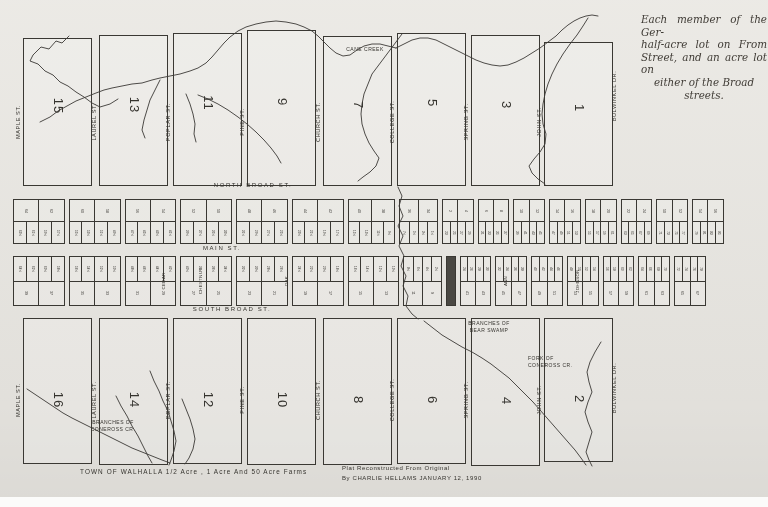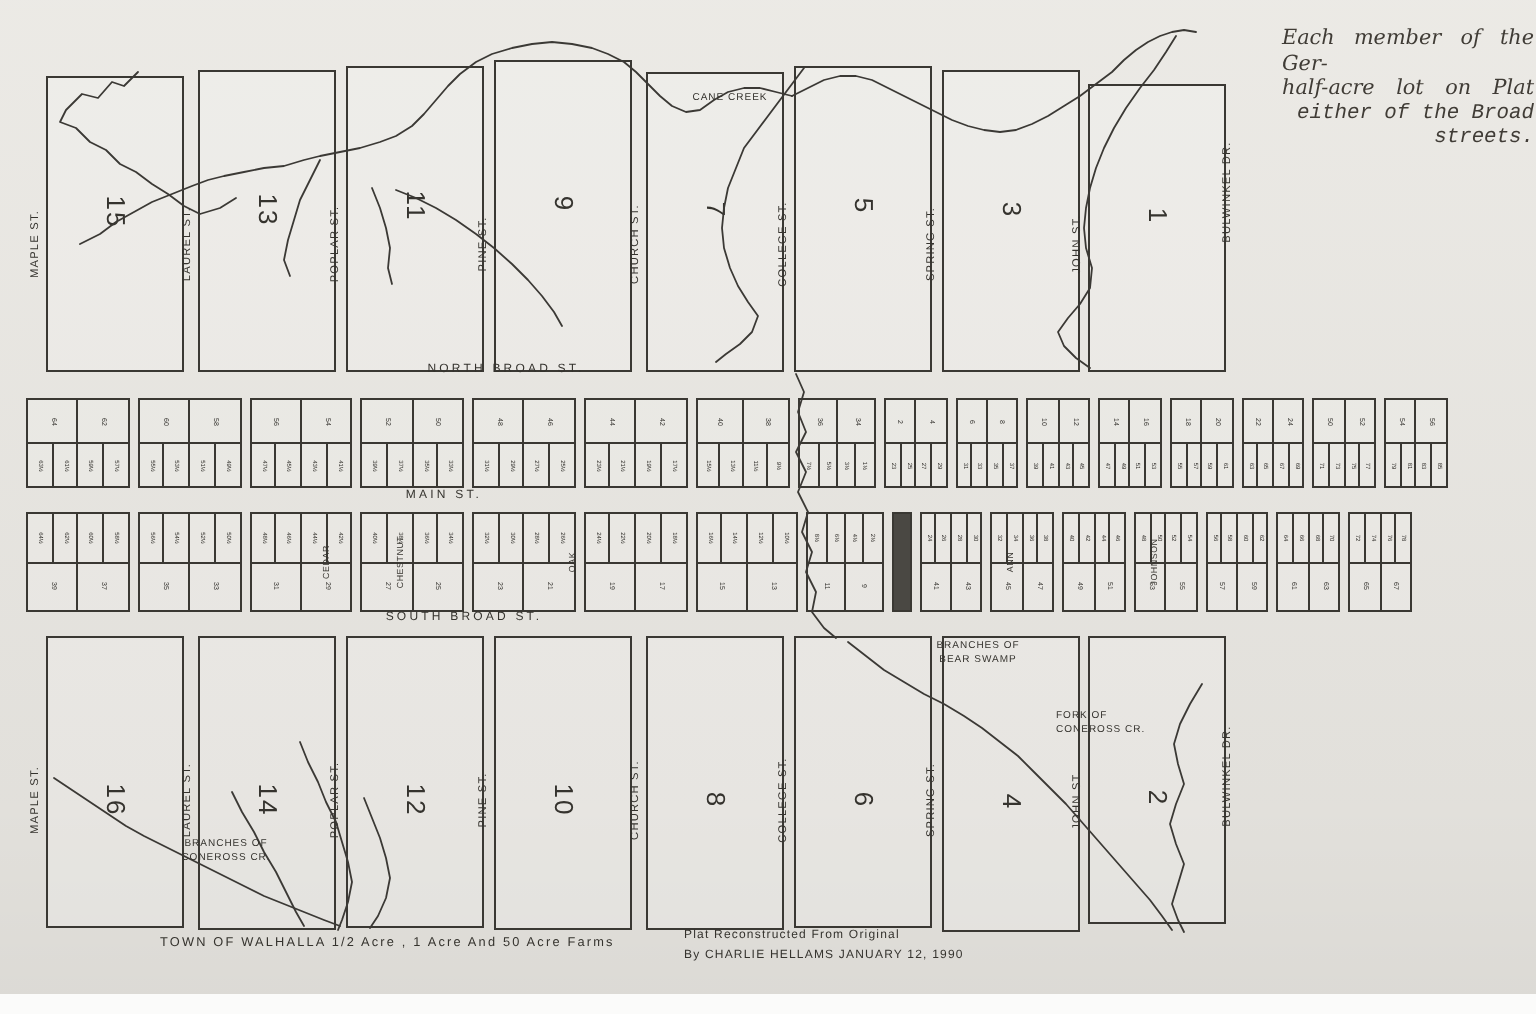--- a/index.html
+++ b/index.html
@@ -42,21 +42,21 @@
 
   
   .towntitle{position:absolute;left:80px;top:468px;font-size:6.4px;letter-spacing:1.1px;z-index:6;}
   .credit{position:absolute;left:342px;top:464px;font-size:6px;letter-spacing:.6px;line-height:9.5px;z-index:6;}
 
   
   .margin-note{position:absolute;left:641px;top:13px;width:126px;z-index:6;
                font-family:"DejaVu Serif",serif;font-style:italic;font-size:10.4px;
                line-height:12.6px;color:#403c36;}
   .margin-note .jline{text-align:justify;text-align-last:justify;}
-  .margin-note .lastline{text-align:right;font-family:Liberation Mono, monospace;}
+  .margin-note .lastline{text-align:center;}
 
   svg.creeks{position:absolute;left:0;top:0;z-index:5;pointer-events:none;}
 </style>
 </head>
 <body>
 
 <div class="page">
 
   <div class="hstreet" style="left:198px;top:182px;width:110px;">NORTH BROAD ST.</div>
   <div class="hstreet" style="left:180px;top:245px;width:84px;">MAIN ST.</div>
@@ -77,21 +77,22 @@
   </div>
 
   <div class="towntitle">TOWN OF WALHALLA   1/2 Acre , 1 Acre And  50 Acre Farms</div>
   <div class="credit">
     <div>Plat  Reconstructed From Original</div>
     <div>By CHARLIE HELLAMS   JANUARY 12, 1990</div>
   </div>
 
   <div class="margin-note">
     <div class="jline">Each member of the Ger-</div>
-    <div class="jline">half-acre lot on Plat</div>
+    <div class="jline">half-acre lot on From</div>
+    <div class="jline">Street, and an acre lot on</div>
     <div class="lastline">either of the Broad streets.</div>
   </div>
 
   <div id="topBlocks">
       <div class="bigblock top" style="left: 23px; top: 38px; width: 67px; height: 146px;">
         <div class="blocknum">15</div>
       </div>
       <div class="bigblock top" style="left: 99px; top: 35px; width: 67px; height: 149px;">
         <div class="blocknum">13</div>
       </div>

